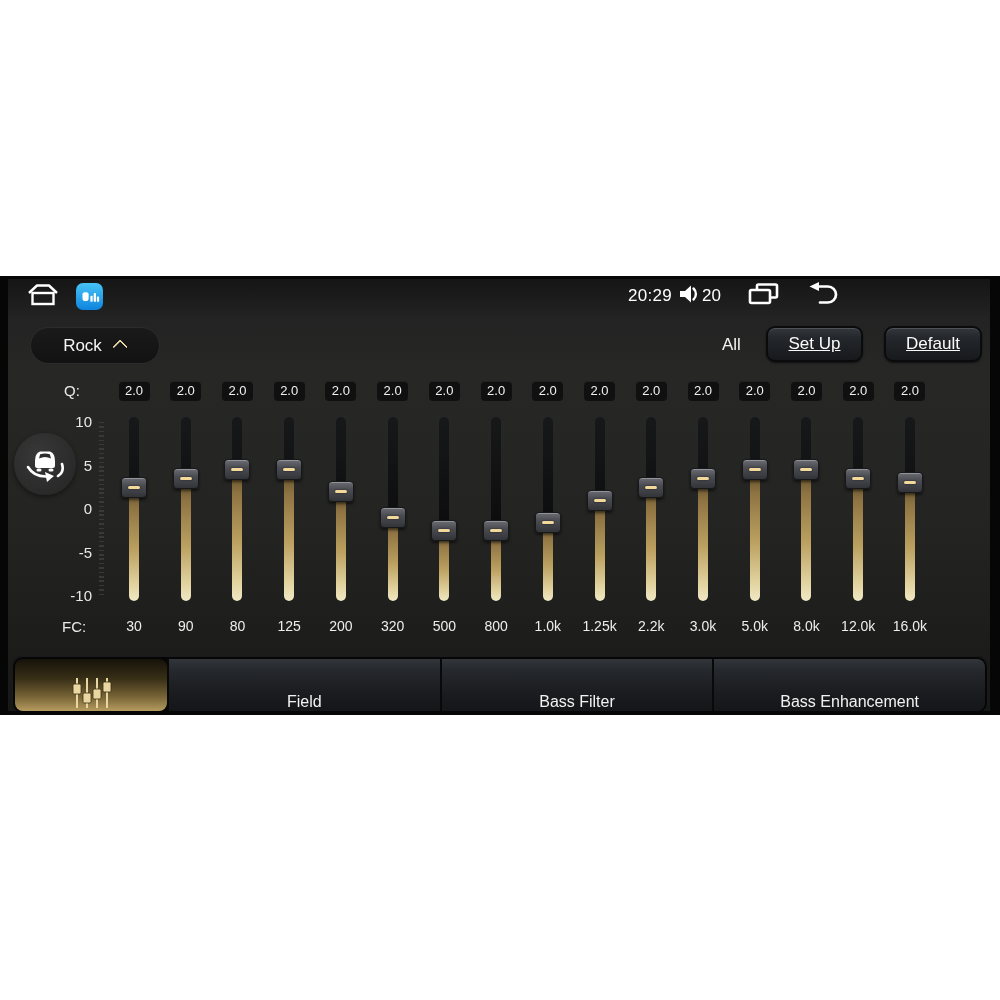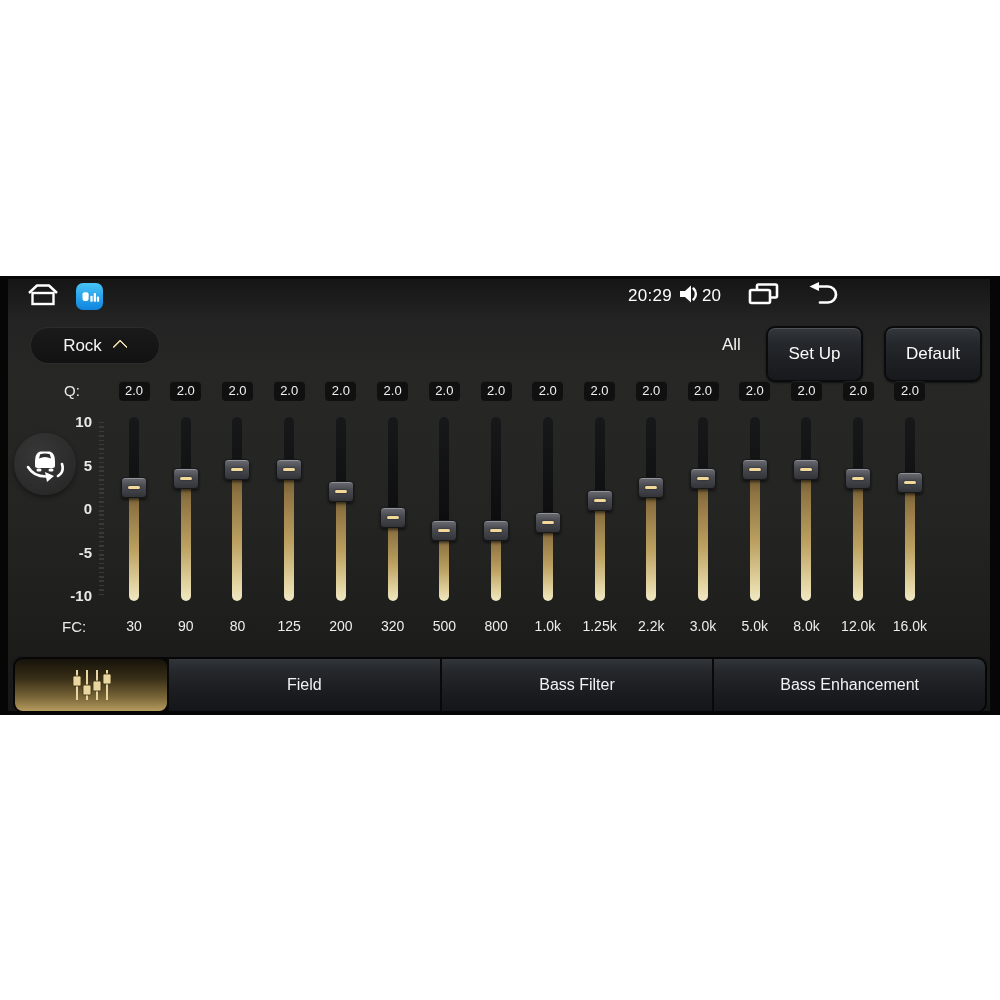--- a/index.html
+++ b/index.html
@@ -22,37 +22,37 @@
   .time{letter-spacing:.3px;}
   .vol-level{margin-left:1px;} .gap26{width:26px;} .gap6{width:6px;}
 
   
   .preset-pill{position:absolute;left:30px;top:51px;width:130px;height:37px;border-radius:19px;
     background:linear-gradient(180deg,#1a1a1a,#121212);border:1px solid #2c2c2c;box-sizing:border-box;
     display:flex;align-items:center;justify-content:center;gap:14px;color:#f5f5f5;font-size:17px;}
   .chev-up{width:9px;height:9px;border-left:2.4px solid #e9d7a4;border-top:2.4px solid #e9d7a4;
     transform:rotate(45deg) translateY(2px);border-radius:1px;}
   .all-label{position:absolute;left:722px;top:59px;color:#f2f2f2;font-size:17px;}
-  .btn{position:absolute;top:50px;height:56px;border-radius:9px;box-sizing:border-box;
+  .btn{position:absolute;top:50px;height:36px;border-radius:9px;box-sizing:border-box;
     background:linear-gradient(180deg,#34383d 0%,#24272b 30%,#17191c 100%);
     border:2px solid #0a0b0c;box-shadow:inset 0 1px 0 rgba(255,255,255,.14),0 1px 2px rgba(0,0,0,.6);
-    color:#fafafa;font-size:17px;display:flex;align-items:center;justify-content:center;}
+    color:#fafafa;font-size:17px;display:flex;align-items:center;justify-content:center;text-decoration:underline;}
   .btn.setup{left:766px;width:97px;}
   .btn.default{left:884px;width:98px;}
 
   
   .q-label{position:absolute;left:64px;top:105px;width:26px;height:20px;line-height:20px;color:#eaeaea;font-size:15px;}
   .fc-label{position:absolute;left:62px;top:342px;width:30px;height:17px;line-height:17px;color:#eaeaea;font-size:15px;}
   .q-badge{position:absolute;top:105px;width:31px;height:20px;border-radius:4px;background:#101010;
     box-shadow:inset 0 1px 0 rgba(255,255,255,.08);color:#f0f0f0;font-size:13px;text-align:center;line-height:20px;}
   .fc-value{position:absolute;top:342px;width:52px;height:17px;color:#eeeeee;font-size:14px;text-align:center;line-height:17px;}
 
   
   .axis-label{position:absolute;left:50px;width:42px;height:18px;line-height:18px;text-align:right;
-    color:#e9e9e9;font-size:15px;font-weight:bold;}
+    color:#e9e9e9;font-size:15px;}
   .tick-ruler{position:absolute;left:99px;top:146px;width:5px;height:175px;
     background:repeating-linear-gradient(180deg,#404039 0px,#404039 1.5px,transparent 1.5px,transparent 4.4px);opacity:.8;}
 
   
   .car-btn{position:absolute;left:14px;top:157px;width:62px;height:62px;border-radius:50%;
     background:radial-gradient(circle at 40% 35%,#383838,#2a2a2a 70%,#242424);box-shadow:0 2px 5px rgba(0,0,0,.45);
     display:flex;align-items:center;justify-content:center;}
 
   
   .slider{position:absolute;top:141px;width:26px;height:184px;}
@@ -62,21 +62,21 @@
     background:linear-gradient(180deg,#5f4c28 0%,#8f7443 18%,#bba060 55%,#e2d3a0 86%,#f0e8c4 100%);}
   .thumb{position:absolute;left:0;width:26px;height:21px;border-radius:4px;box-sizing:border-box;
     background:linear-gradient(180deg,#6b6c73 0%,#4b4c52 40%,#333438 100%);
     border:1px solid #17181a;box-shadow:inset 0 1px 0 rgba(255,255,255,.28),0 2px 3px rgba(0,0,0,.55);
     display:flex;align-items:center;justify-content:center;}
   .thumb-line{width:12px;height:3px;border-radius:2px;background:#f2d99b;box-shadow:0 0 2px rgba(0,0,0,.6);}
 
   
   .tabbar{position:absolute;left:12px;top:380px;width:976px;height:58px;border-radius:11px;box-sizing:border-box;
     background:#060607;padding:3px;display:flex;box-shadow:inset 0 0 0 1px #1b1b1c;}
-  .tab{flex:1;display:flex;align-items:center;justify-content:center;color:#f2f2f2;font-size:16px;
+  .tab{flex:1;display:flex;align-items:flex-end;justify-content:center;color:#f2f2f2;font-size:16px;
     background:linear-gradient(180deg,#32363b 0%,#25282c 22%,#1a1c1f 65%,#141619 100%);}
   .tab:first-child{flex:0 0 152px;border-radius:8px 0 0 8px;}
   .tab:last-child{border-radius:0 8px 8px 0;}
   .tab + .tab{border-left:2px solid #09090a;}
   .tab.selected{border-radius:8px;
     background:linear-gradient(180deg,#16120a 0%,#382f17 38%,#7a6638 74%,#b59b5f 100%);}
   .tab-icon{display:flex;align-items:center;justify-content:center;}
 </style>
 </head>
 <body>

